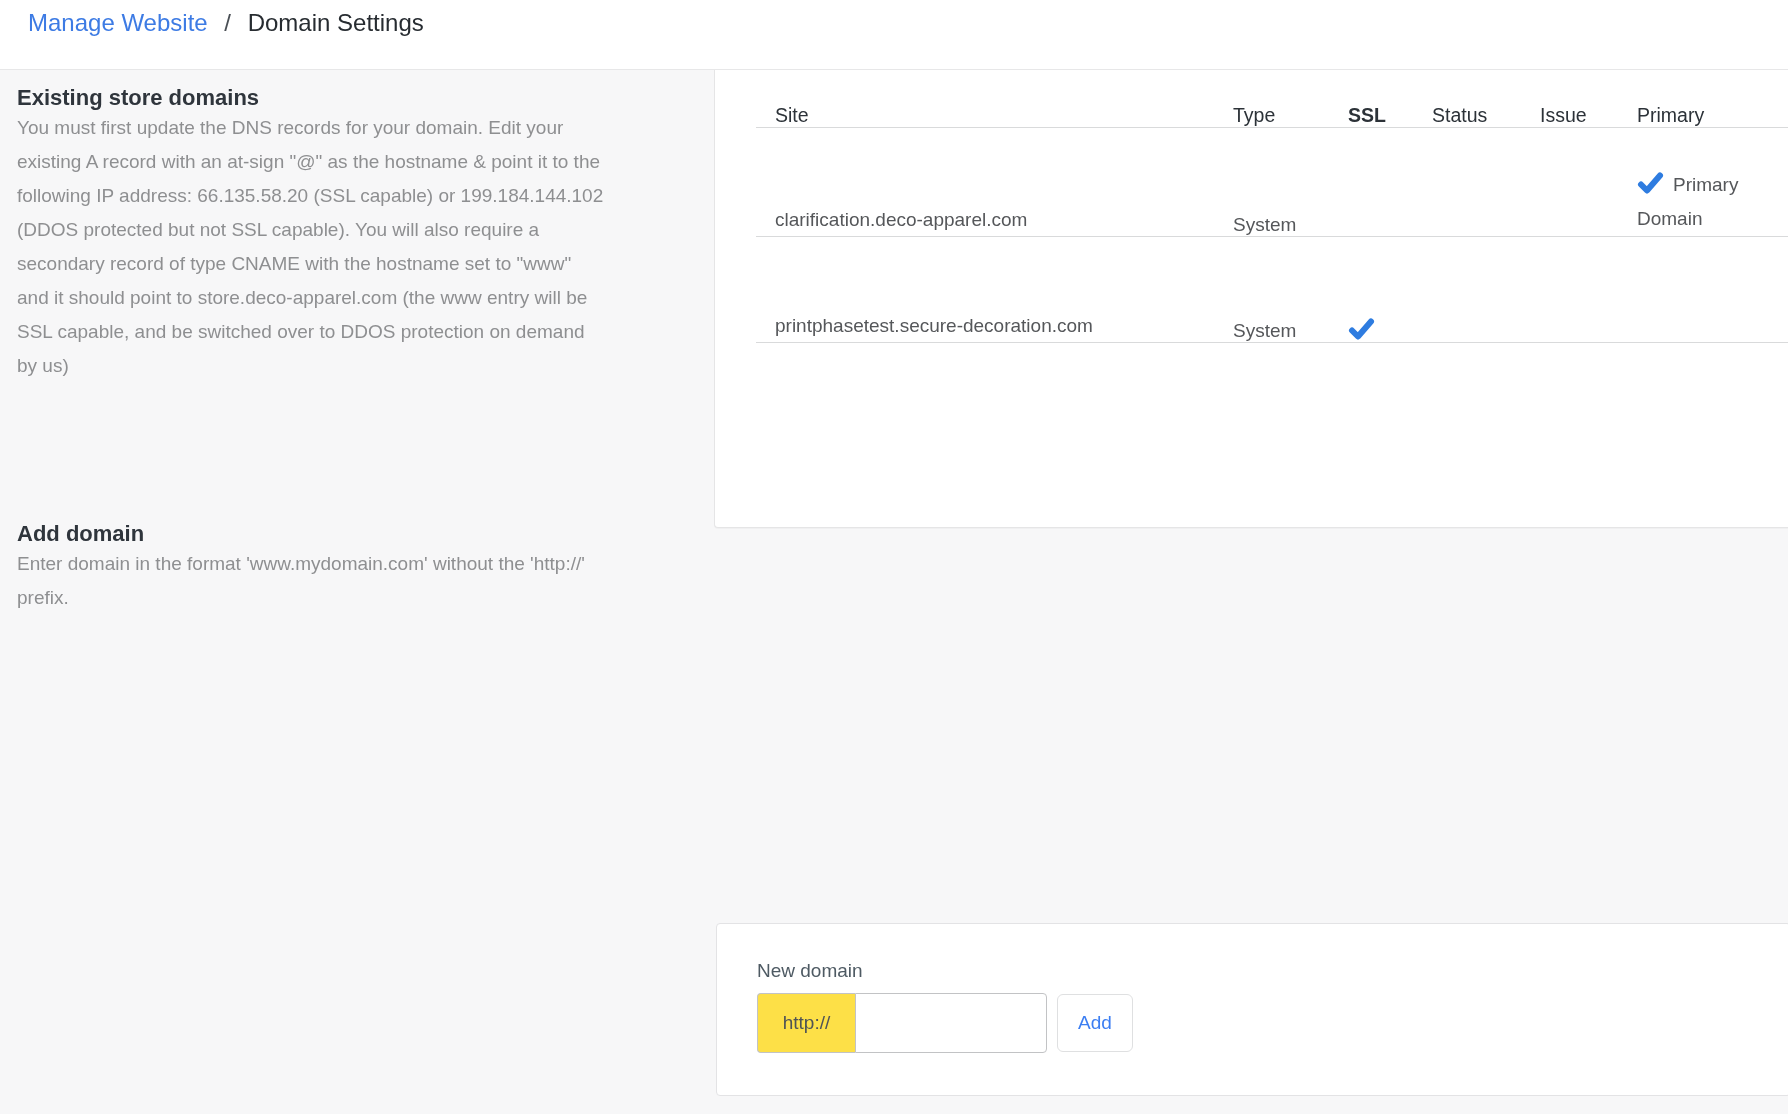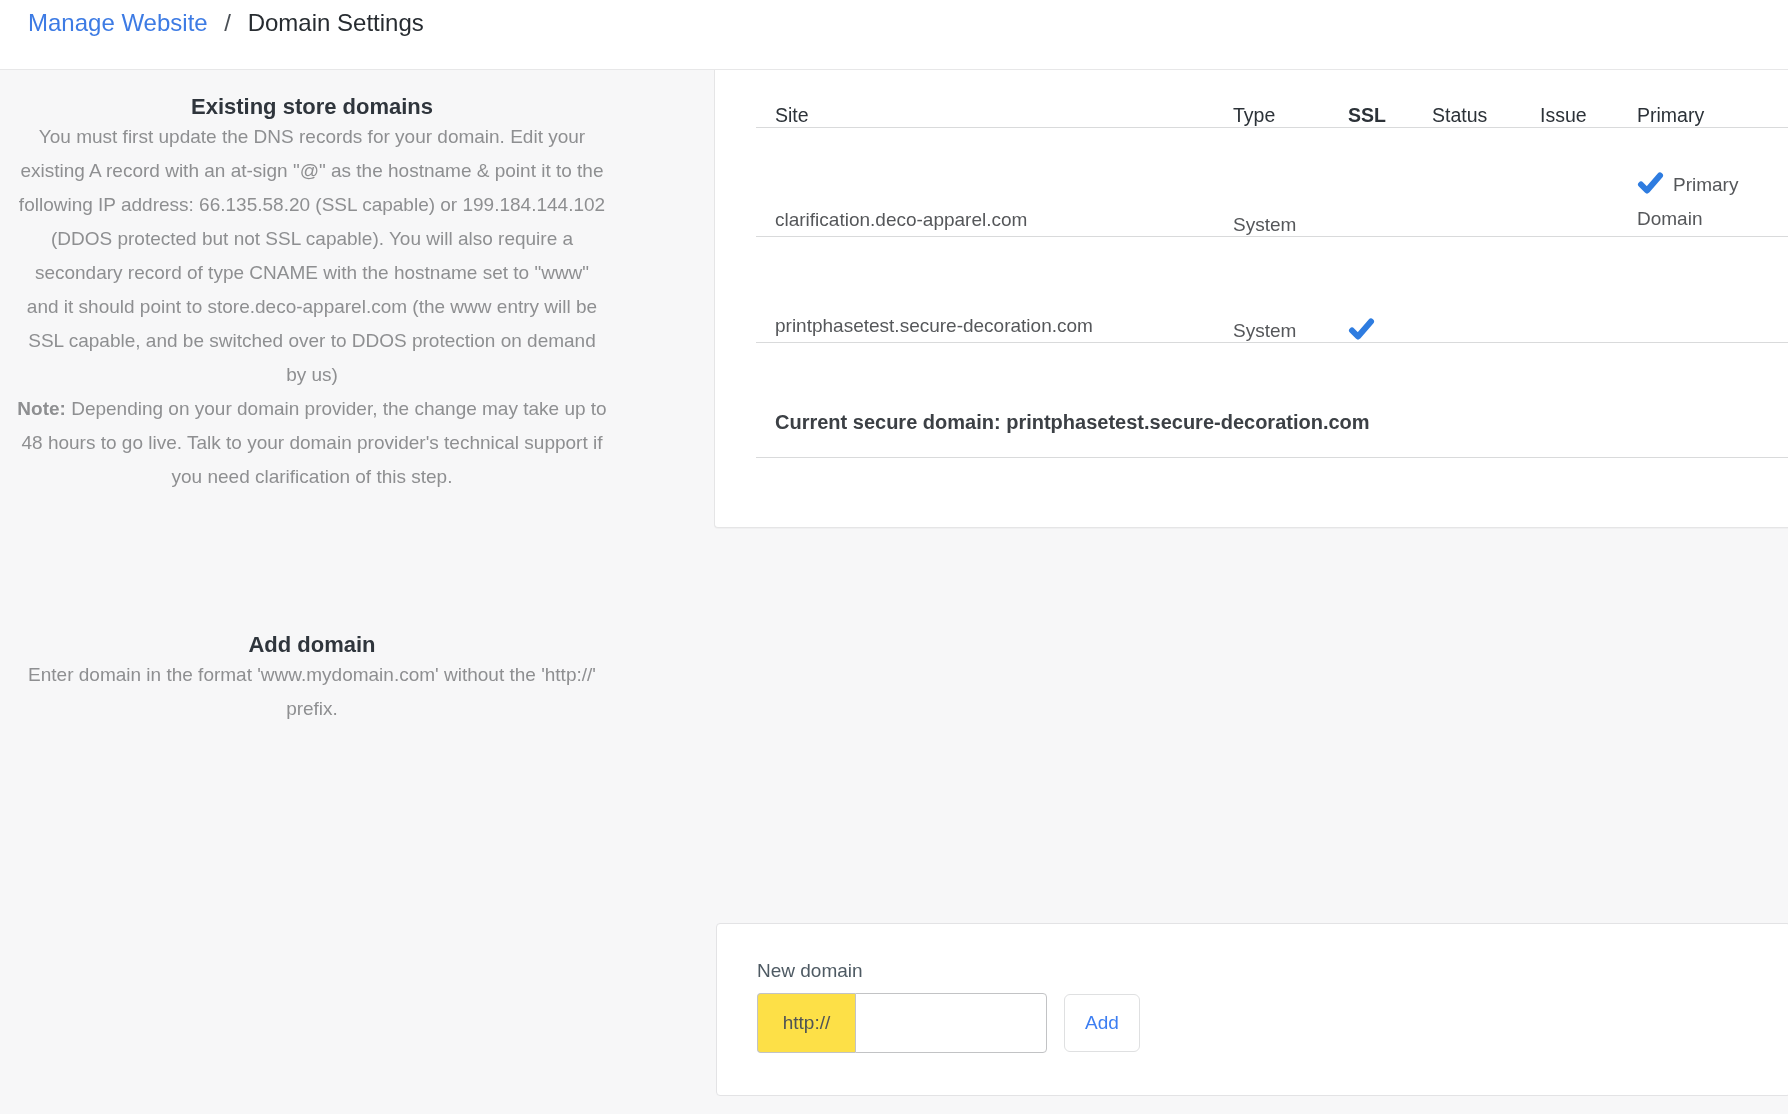--- a/index.html
+++ b/index.html
@@ -27,21 +27,21 @@
 
   
   .main {
     position: relative;
     width: 100%; height: 1044px;
     background: #f7f7f8;
     overflow: hidden;
   }
 
   
-  .left-col { position: absolute; left: 17px; top: 9px; width: 590px; text-align: center; }
+  .left-col { position: absolute; left: 17px; top: 0; width: 590px; }
   .section-heading {
     margin: 0; padding-top: 15px;
     font-size: 22px; line-height: 26px;
     font-weight: bold; color: #2f353c;
   }
   .left-col p {
     margin: 0;
     font-size: 19px; line-height: 34px;
     color: #8e8f91;
   }
@@ -124,21 +124,21 @@
     width: 192px;
     border: 1px solid #c2c3c5;
     border-radius: 0 4px 4px 0;
     background: #ffffff;
     font-size: 19px; color: #333;
     padding: 0 12px;
     outline: none;
     font-family: "Liberation Sans", "DejaVu Sans", sans-serif;
   }
   .add-btn {
-    margin-left: 17px;
+    margin-left: 10px;
     align-self: center;
     width: 76px; height: 58px;
     background: #ffffff;
     border: 1px solid #dfe0e1;
     border-radius: 6px;
     font-size: 19px; color: #3c7ef2;
     font-family: "Liberation Sans", "DejaVu Sans", sans-serif;
     cursor: pointer;
   }
 </style>
@@ -149,21 +149,20 @@
   <a class="crumb-link">Manage Website</a>
   <span class="crumb-sep">/</span>
   <span class="crumb-current">Domain Settings</span>
 </div>
 
 <div class="main">
 
   <div class="left-col">
     <h2 class="section-heading">Existing store domains</h2>
     <p class="p-dns">You must first update the DNS records for your domain. Edit your existing A record with an at-sign "@" as the hostname &amp; point it to the following IP address: 66.135.58.20 (SSL capable) or 199.184.144.102 (DDOS protected but not SSL capable). You will also require a secondary record of type CNAME with the hostname set to "www" and it should point to store.deco-apparel.com (the www entry will be SSL capable, and be switched over to DDOS protection on demand by us)</p>
-    <p class="p-note"><b>Note:</b><span> Depending on your domain provider, the change may take up to 48 hours to go live. Talk to your domain provider's technical support if you need clarification of this step.</span></p>
     <h2 class="section-heading add-heading">Add domain</h2>
     <p class="p-add">Enter domain in the format 'www.mydomain.com' without the 'http://' prefix.</p>
   </div>
 
   <div class="table-card">
     <div class="table-inner">
 
       <div class="trow thead">
         <div class="cell col-site">Site</div>
         <div class="cell col-type">Type</div>
@@ -200,21 +199,20 @@
               <path d="M4 12.5l6 6L23 3.5" stroke="#2e7ce0" stroke-width="6" fill="none" stroke-linecap="round" stroke-linejoin="round"></path>
             </svg>
         </div>
         <div class="cell col-status"></div>
         <div class="cell col-issue"></div>
         <div class="cell col-primary"></div>
       </div>
 
     </div>
 
-    <div class="secure-block">Current secure domain: printphasetest.secure-decoration.com</div>
   </div>
 
   <div class="newdomain-card">
     <div class="newdomain-label">New domain</div>
     <div class="form-row">
       <div class="input-addon">http://</div>
       <input class="domain-input" type="text" value="" style="">
       <button class="add-btn">Add</button>
     </div>
   </div>

